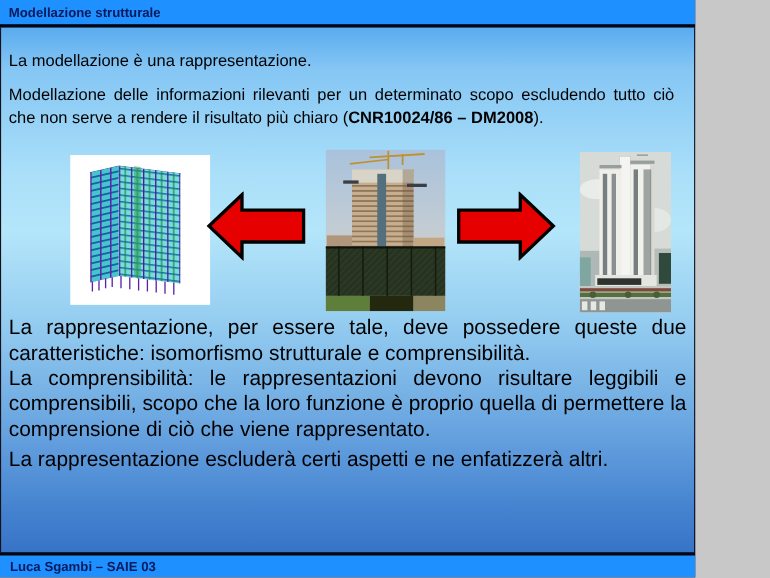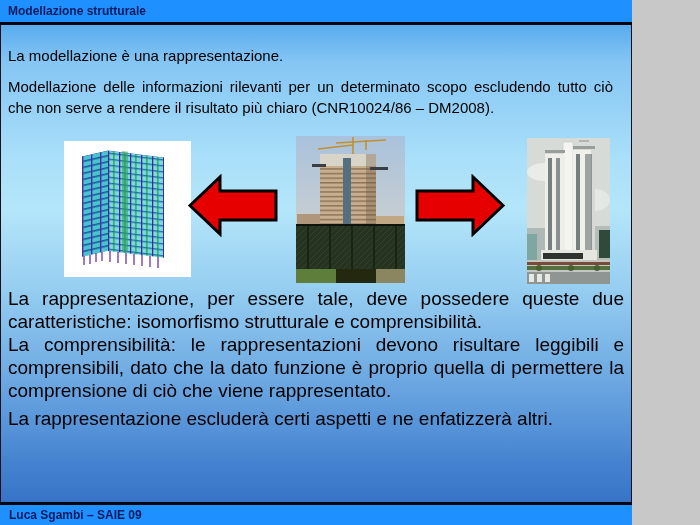--- a/index.html
+++ b/index.html
@@ -15,21 +15,21 @@
   }
   .header-bar .title{
     display:block;padding-left:8px;line-height:22px;
     font-size:12px;font-weight:bold;color:#081A5E;
   }
   .intro{
     position:absolute;top:45px;left:8px;right:19px;
     font-size:15px;line-height:21px;color:#000;text-align:justify;
   }
   .intro p{margin:0 0 10px 0;}
-  .intro .b{font-weight:normal;}
+  .intro .b{font-weight:bold;}
   .figs{position:absolute;top:0;left:0;width:700px;height:525px;pointer-events:none;}
   .fig{position:absolute;}
   .fig svg{display:block;width:100%;height:100%;}
   .model-box{left:64px;top:141px;width:127px;height:136px;background:#fff;}
   .photo-box{left:296px;top:136px;width:109px;height:147px;}
   .render-box{left:527px;top:138px;width:83px;height:146px;}
   .arrow-left{left:187px;top:174px;width:92px;height:63px;}
   .arrow-right{left:414px;top:174px;width:92px;height:63px;}
   .maintext{
     position:absolute;top:287px;left:8px;right:8px;
@@ -206,21 +206,21 @@
             <rect x="10" y="136" width="5" height="8"></rect>
           <rect x="18" y="136" width="5" height="8"></rect>
         </g>
       </svg>
     </div>
 
   </div>
 
   <div class="maintext">
     <p>La rappresentazione, per essere tale, deve possedere queste due caratteristiche: isomorfismo strutturale e comprensibilità.</p>
-    <p>La comprensibilità: le rappresentazioni devono risultare leggibili e comprensibili, dato che la dato funzione è proprio quella di permettere la comprensione di ciò che viene rappresentato.</p>
+    <p>La comprensibilità: le rappresentazioni devono risultare leggibili e comprensibili, scopo che la loro funzione è proprio quella di permettere la comprensione di ciò che viene rappresentato.</p>
     <p class="last">La rappresentazione escluderà certi aspetti e ne enfatizzerà altri.</p>
   </div>
 
   <div class="footer-bar">
-    <span>Luca Sgambi – SAIE 09</span>
+    <span>Luca Sgambi – SAIE 03</span>
   </div>
 
 </div>
 
 </body></html>

